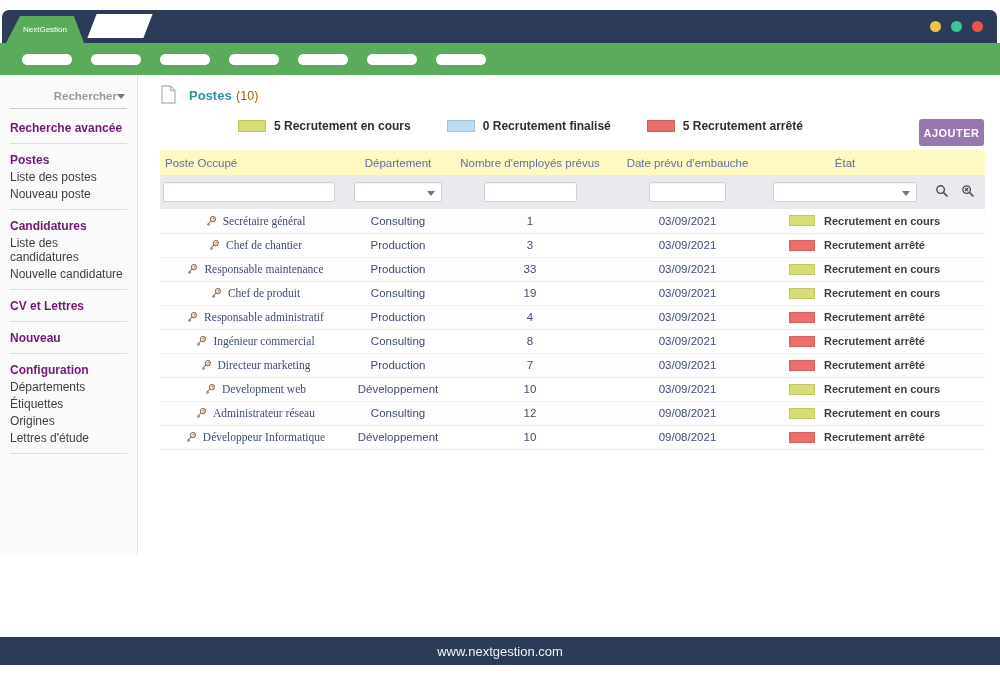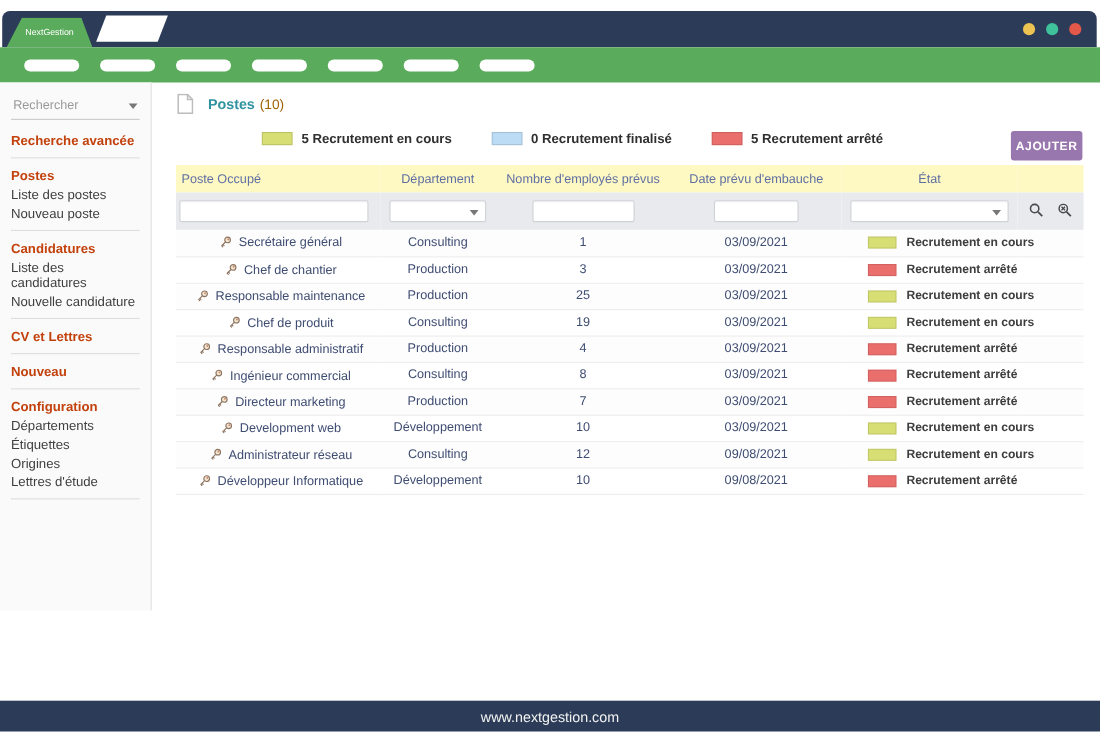--- a/index.html
+++ b/index.html
@@ -18,27 +18,27 @@
     background:#fff; transform:skewX(-21deg); }
   .dots { position:absolute; right:14px; top:11px; display:flex; gap:10px; }
   .dot { width:11px; height:11px; border-radius:50%; }
   .navbar { position:absolute; left:0; right:0; top:43px; height:32px; background:#5aac5c;
     display:flex; align-items:center; padding-left:22px; gap:19px; }
   .pill { width:50px; height:11px; background:#fff; border-radius:6px; }
   
   .sidebar { position:absolute; left:0; top:75px; width:138px; height:480px;
     background:#fafafa; border-right:1px solid #e2e2e2; padding:12px 10px 0 10px;
     font-size:12px; color:#3f3f3f; }
-  .side-search { display:flex; justify-content:space-between; align-items:center;
+  .side-search { display:flex; justify-content:flex-end; align-items:center;
     color:#9a9a9a; font-size:11.5px; padding:3px 2px 6px 2px;
-    border-bottom:1px solid #c9c9c9; margin-bottom:10px; cursor:pointer; }
+    border-bottom:1px solid #c9c9c9; margin-bottom:10px; cursor:pointer;font-weight:bold; }
   .caret { width:0; height:0; border-left:4px solid transparent;
     border-right:4px solid transparent; border-top:5px solid #777; }
   .side-item { padding:1.5px 0; line-height:14px; cursor:pointer; }
-  .side-item.bold { font-weight:bold; color:#c2410c; }
+  .side-item.bold { font-weight:bold; color:#701a75; }
   .side-divider { border-top:1px solid #dddddd; margin:7px 0; }
   
   .page-title-row { position:absolute; left:161px; top:85px; display:flex;
     align-items:center; gap:13px; }
   .title-text { color:#2f92a0; font-weight:bold; font-size:13px; }
   .title-count { color:#a16207; font-size:12.5px; }
   .legend-row { position:absolute; left:238px; top:119px; display:flex;
     align-items:center; gap:36px; }
   .legend-item { display:flex; align-items:center; gap:8px; }
   .swatch { width:28px; height:12px; border:1px solid rgba(0,0,0,0.12); }
@@ -63,21 +63,21 @@
   .w1{width:172px; margin-left:3px; float:left;} .w3{width:93px} .w4{width:77px}
   .select-box { display:inline-block; position:relative; height:20px;
     background:#fff; border:1px solid #d0d1d6; border-radius:2px;
     box-shadow:inset 0 1px 1px rgba(0,0,0,.05); cursor:pointer; vertical-align:middle; }
   .select-box .caret { position:absolute; right:6px; top:8px; }
   .s2{width:88px} .s5{width:144px}
   .icon-btn { background:none; border:none; cursor:pointer; padding:0 4px; vertical-align:middle; }
   tbody.rows td { height:24px; border-bottom:1px solid #ededed; text-align:center;
     color:#3f4d72; background:#fff; }
   tbody.rows tr:nth-child(odd) td { background:#fdfdfd; }
-  td.title-cell { text-align:left; color:#38477e; padding-left:4px; }
+  td.title-cell { text-align:left; color:#38477e; padding-left:4px;font-family:Liberation Serif, serif; }
   td.title-cell svg { vertical-align:-2px; margin-right:6px; }
   td.dept-cell { color:#38477e; }
   td.date-cell { color:#68707f; }
   td.status-cell { text-align:left !important; padding-left:24px; }
   .status-wrap { display:flex; align-items:center; gap:9px; }
   .status-swatch { width:26px; height:11px; flex:0 0 auto; border:1px solid rgba(0,0,0,.1); }
   .status-text { font-weight:bold; color:#3e3e3e; font-size:11px; white-space:nowrap; }
   
   .footer { position:absolute; left:0; top:637px; width:100%; height:28px;
     background:#2c3c58; color:#f2f2f2; font-size:13px;
@@ -241,21 +241,21 @@
         </td>
         <td></td>
       </tr>
       <tr>
         <td class="title-cell"><svg width="12" height="12" viewBox="0 0 14 14">
             <circle cx="9.2" cy="4.8" r="3" fill="#f1e4d2" stroke="#8d7460" stroke-width="1.2"></circle>
             <circle cx="9.9" cy="4.1" r="1" fill="#c98b6b"></circle>
             <path d="M7 7 L3 11 M4.3 9.7 l1.2 1.2 M3 11 l1.1 1.1" fill="none" stroke="#8d7460" stroke-width="1.2" stroke-linecap="round"></path>
           </svg>Responsable maintenance</td>
         <td class="dept-cell">Production</td>
-        <td>25</td>
+        <td>33</td>
         <td class="date-cell">03/09/2021</td>
         <td class="status-cell">
           <span class="status-wrap">
             <span class="status-swatch" style="background: rgb(215, 222, 116);"></span>
             <span class="status-text">Recrutement en cours</span>
           </span>
         </td>
         <td></td>
       </tr>
       <tr>

